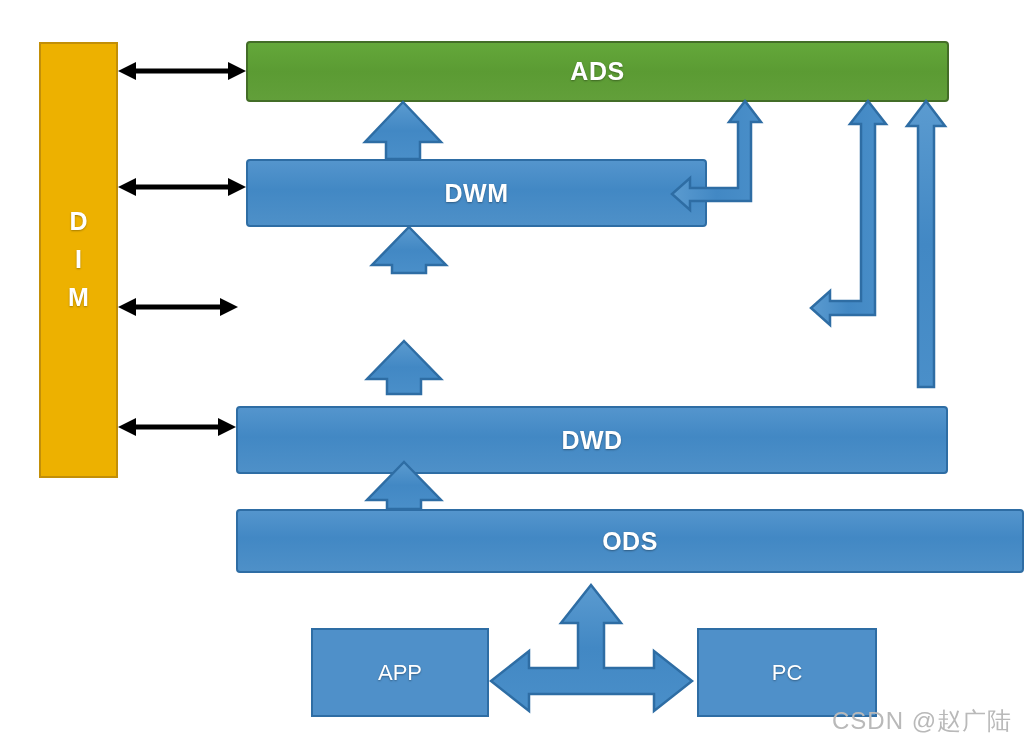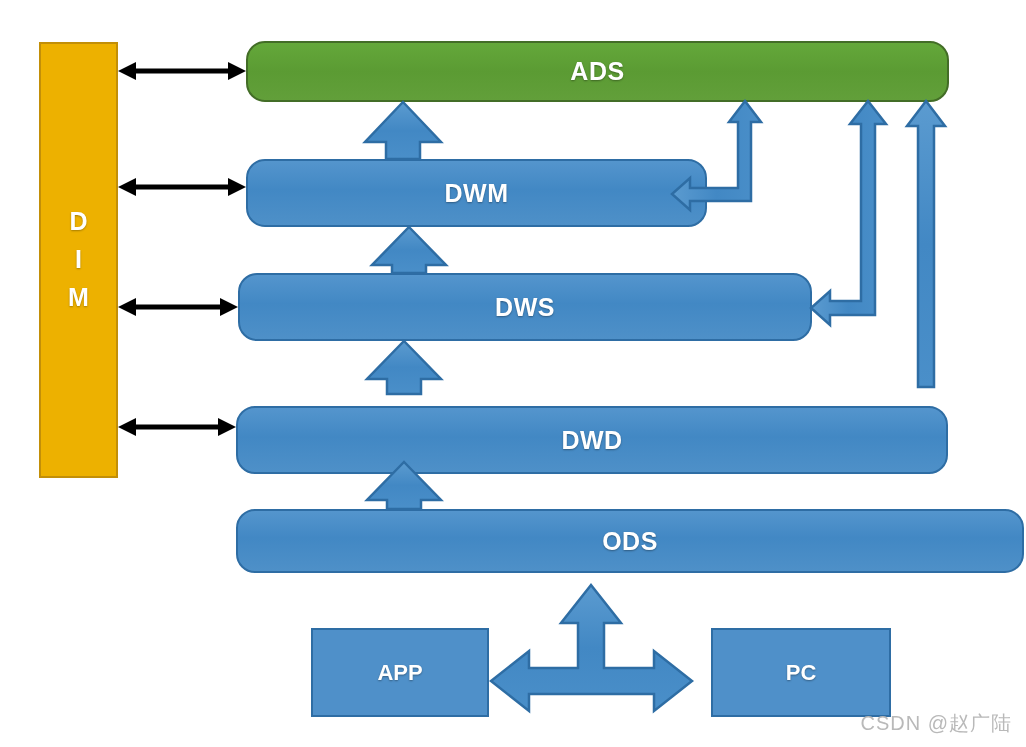--- a/index.html
+++ b/index.html
@@ -15,21 +15,21 @@
     overflow: hidden;
     font-family: "Liberation Sans", sans-serif;
   }
 
   
   .layer-box {
     position: absolute;
     display: flex;
     align-items: center;
     justify-content: center;
-    border-radius: 19px;
+    border-radius: 4px;
     box-sizing: border-box;
     color: #ffffff;
     font-weight: bold;
     font-size: 25px;
     letter-spacing: 0.5px;
     text-shadow: 0 1px 2px rgba(0,0,0,0.35);
   }
   .blue-box {
     background: linear-gradient(180deg, #5495cd 0%, #4288c4 45%, #4e90c8 100%);
     border: 2px solid #2e6da4;
@@ -40,21 +40,21 @@
   }
   .plain-box {
     position: absolute;
     display: flex;
     align-items: center;
     justify-content: center;
     box-sizing: border-box;
     background: #4f90c9;
     border: 2px solid #2e6da4;
     color: #ffffff;
-    font-weight: bold;
+    font-weight: normal;
     font-size: 22px;
     text-shadow: 0 1px 2px rgba(0,0,0,0.35);
   }
 
   
   #dim-box {
     position: absolute;
     left: 39px;
     top: 42px;
     width: 79px;
@@ -86,21 +86,21 @@
     height: 747px;
     pointer-events: none;
   }
 
   
   #watermark {
     position: absolute;
     right: 14px;
     bottom: 10px;
     color: #b9b9b9;
-    font-size: 20px;
+    font-size: 24px;
     letter-spacing: 1px;
     white-space: nowrap;
   }
 </style>
 </head>
 <body>
 
 <div id="canvas">
 
   <div id="dim-box">
@@ -110,37 +110,34 @@
   </div>
 
   <div class="layer-box green-box" id="box-ads" style="left:246px; top:41px; width:703px; height:61px;">
     <span>ADS</span>
   </div>
 
   <div class="layer-box blue-box" id="box-dwm" style="left:246px; top:159px; width:461px; height:68px;">
     <span>DWM</span>
   </div>
 
-  <div class="layer-box blue-box" id="box-dws" style="left:238px; top:273px; width:574px; height:68px;">
-    <span>DWS</span>
-  </div>
 
   <div class="layer-box blue-box" id="box-dwd" style="left:236px; top:406px; width:712px; height:68px;">
     <span>DWD</span>
   </div>
 
   <div class="layer-box blue-box" id="box-ods" style="left:236px; top:509px; width:788px; height:64px;">
     <span>ODS</span>
   </div>
 
   <div class="plain-box" id="box-app" style="left:311px; top:628px; width:178px; height:89px;">
     <span>APP</span>
   </div>
 
-  <div class="plain-box" id="box-pc" style="left:697px; top:628px; width:180px; height:89px;margin-left:14px;">
+  <div class="plain-box" id="box-pc" style="left:697px; top:628px; width:180px; height:89px;">
     <span>PC</span>
   </div>
 
   <svg id="arrows" viewBox="0 0 1026 747">
     <defs>
       <linearGradient id="blueGrad" x1="0" y1="0" x2="0" y2="1">
         <stop offset="0%" stop-color="#5b9bd0"></stop>
         <stop offset="50%" stop-color="#4288c4"></stop>
         <stop offset="100%" stop-color="#4a8fc9"></stop>
       </linearGradient>

